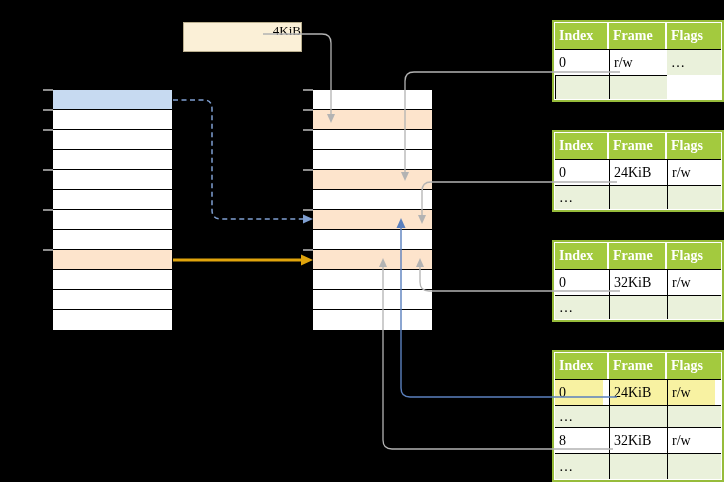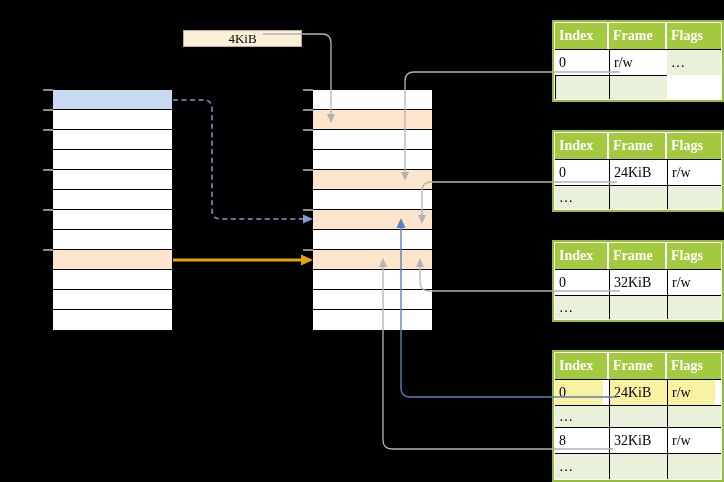--- a/index.html
+++ b/index.html
@@ -11,23 +11,23 @@
   .page-column{position:absolute;width:119px;height:240px;}
   .prow{box-sizing:border-box;height:20px;border-bottom:1px solid #000;background:#fff;}
   .prow:last-child{border-bottom:none;}
   .prow.blue{background:var(--blue-row);}
   .prow.orange{background:var(--orange-row);}
   .prow.white{background:#fff;}
   
   .tick{position:absolute;width:10px;height:2px;background:var(--tick-gray);}
   
   .size-box{
-    position:absolute;left:183px;top:30px;width:119px;height:17px;
+    position:absolute;left:183px;top:22px;width:119px;height:30px;
     box-sizing:border-box;background:var(--box-cream);border:1px solid var(--box-border);
-    font-size:13px;color:#000;text-align:center;line-height:15px;
+    font-size:13px;color:#000;text-align:right;line-height:15px;
   }
   
   .frame-table{
     position:absolute;left:552px;width:172px;box-sizing:border-box;
     border:2px solid var(--table-border);background:#fff;padding:1px;
     display:grid;grid-template-columns:54px 58px 54px;
   }
   .frame-table.rows3{grid-template-rows:26px 26px 24px;}
   .frame-table.rows5{grid-template-rows:26px 26px 22px 26px 26px;}
   .cell{display:flex;align-items:center;padding-left:4px;box-sizing:border-box;

